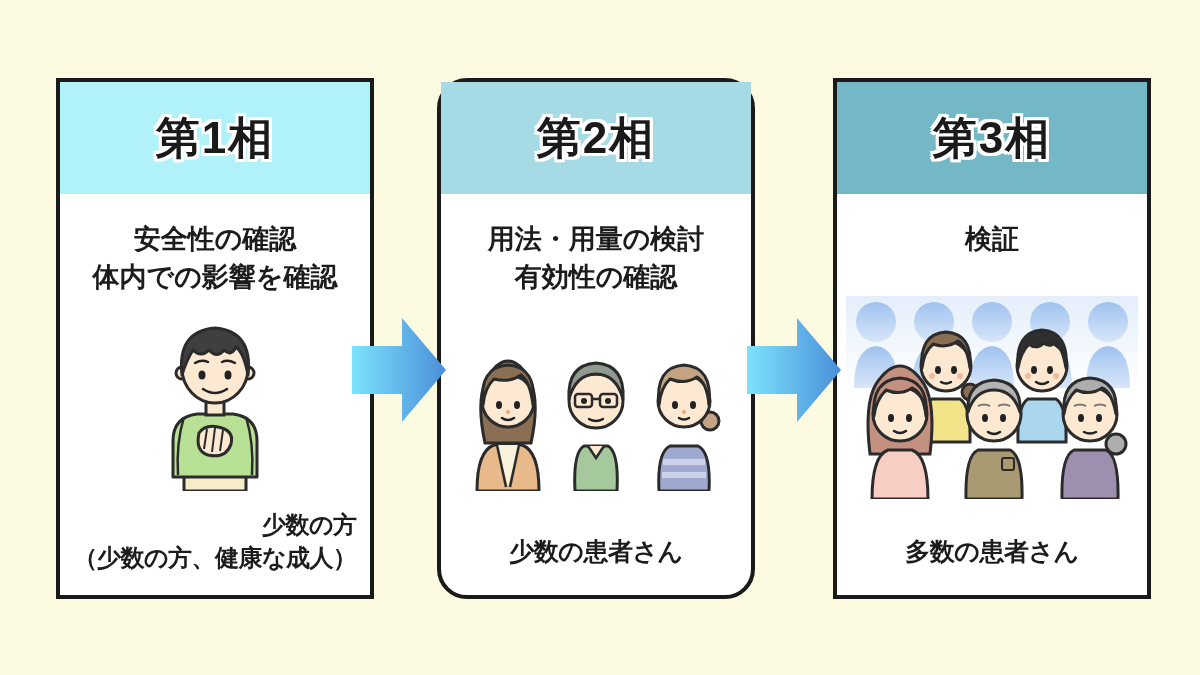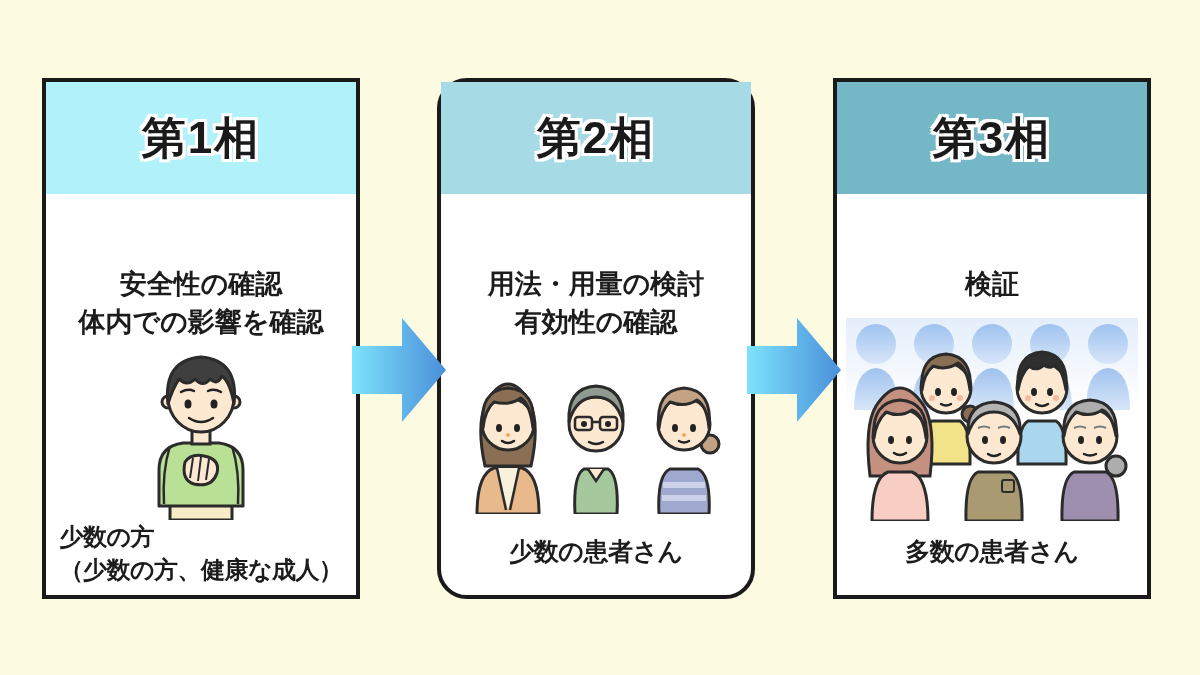--- a/index.html
+++ b/index.html
@@ -43,47 +43,46 @@
     flex-direction:column;
     align-items:center;
     padding-top:26px;
   }
   .description {
     font-size:27px;
     font-weight:bold;
     color:#1c1c1c;
     text-align:center;
     line-height:1.42;
-    margin-top:45px;
   }
   .illustration {
     flex:1;
     display:flex;
     align-items:center;
     justify-content:center;
     width:100%;
     overflow:hidden;
   }
   .caption {
     font-size:25px;
     font-weight:bold;
     color:#1c1c1c;
-    text-align:left;
+    text-align:right;
     line-height:1.4;
     margin-bottom:26px;
     letter-spacing:-0.5px;
     white-space:nowrap;
   }
   .arrow {
     position:absolute;
     top:318px;
     width:94px;
     height:104px;
   }
-  #card-1 { left:42px; }
+  #card-1 { left:56px; }
   #card-2 { left:437px;border-radius:30px; }
   #card-3 { left:833px; }
   #arrow-1 { left:352px; }
   #arrow-2 { left:747px; }
 </style>
 </head>
 <body style="background: rgb(252, 251, 226);">
 
 <div class="canvas">
 

